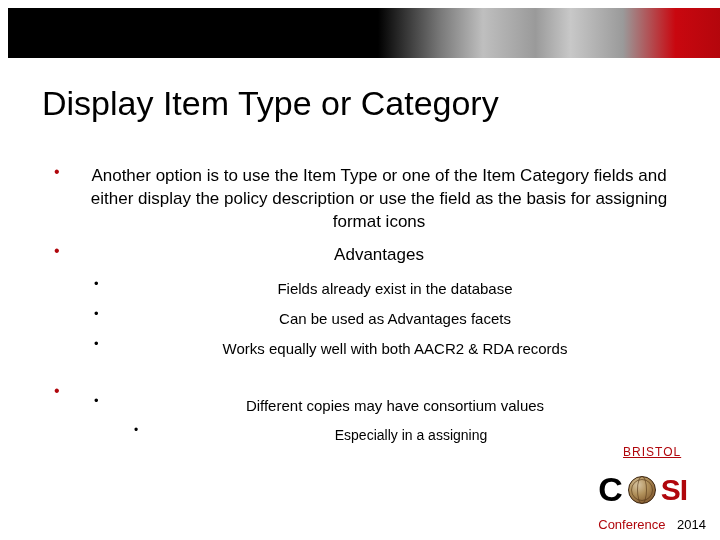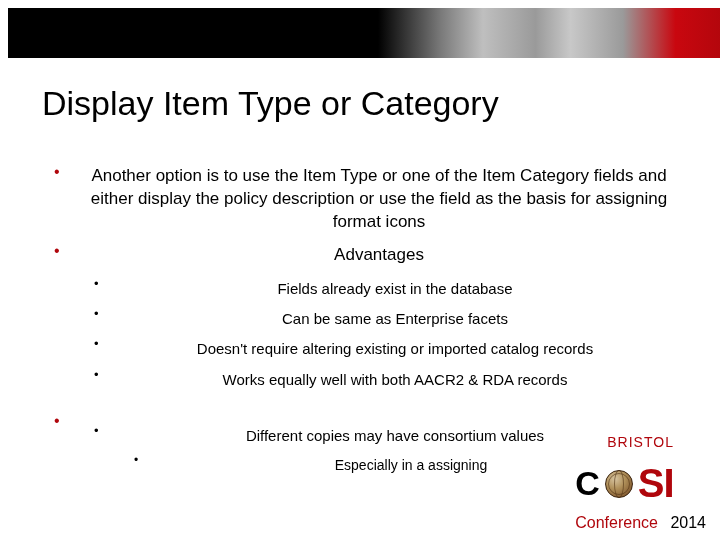--- a/index.html
+++ b/index.html
@@ -13,51 +13,50 @@
   .content { position: absolute; top: 145px; left: 38px; right: 30px; font-size: 16px; line-height: 1.35; text-align: center; }
   ul { list-style: none; }
   li { position: relative; padding-left: 18px; margin-bottom: 2px; }
   .lvl1 > li::before { content: "•"; position: absolute; left: 0; top: 0; color: #b0060c; font-size: 16px; }
   .lvl1 > li { font-size: 17px; }
   .lvl2 { margin-left: 18px; margin-top: 4px; margin-bottom: 4px; font-size: 15px; }
   .lvl2 > li::before { content: "•"; position: absolute; left: 0; top: 0; color: #000; font-size: 13px; }
   .lvl3 { margin-left: 18px; margin-top: 2px; font-size: 14px; }
   .lvl3 > li::before { content: "•"; position: absolute; left: 0; top: 0; color: #000; font-size: 12px; }
   .logo { position: absolute; bottom: 8px; right: 10px; text-align: center; }
-  .logo-top { font-size: 14px; letter-spacing: 1px; color: #b0060c; margin-bottom: -1px; }
+  .logo-top { font-size: 12px; letter-spacing: 1px; color: #b0060c; margin-bottom: -1px; text-decoration: underline; }
   .logo-main { display: flex; align-items: center; gap: 1px; }
   .logo-c { font-size: 34px; font-weight: 700; color: #000; font-family: Arial, sans-serif; }
   .globe { width: 28px; height: 28px; border-radius: 50%; background: radial-gradient(circle at 35% 30%, #d7c4a1 0%, #b0905a 40%, #6b3f1a 100%); display:inline-block; border:1px solid #3a2410; position:relative; }
   .globe::before, .globe::after { content:""; position:absolute; border:1px solid rgba(80,50,20,0.6); border-radius:50%; }
   .globe::before { left:2px; right:2px; top:2px; bottom:2px; }
   .globe::after { left:8px; right:8px; top:-1px; bottom:-1px; }
-  .logo-si { font-size: 40px; font-weight: 700; color: #b0060c; font-family: Arial, sans-serif; letter-spacing: -1px;}
-  .logo-bottom { font-size: 16px; color: #b0060c; margin-top: -4px; }
+  .logo-si { font-size: 30px; font-weight: 700; color: #b0060c; font-family: Arial, sans-serif; letter-spacing: -1px;}
+  .logo-bottom { font-size: 13px; color: #b0060c; margin-top: -4px; }
   .logo-year { color: #000; }
 </style>
 </head>
 <body>
 
 <div class="slide">
   <div class="top-accent">
     <div class="accent-left"></div>
     <div class="accent-right"></div>
   </div>
 
   <h1 class="title">Display Item Type or Category</h1>
 
   <div class="content">
     <ul class="lvl1">
       <li>Another option is to use the Item Type or one of the Item Category fields and either display the policy description or use the field as the basis for assigning format icons</li>
       <li>
         <span>Advantages</span>
         <ul class="lvl2">
           <li>Fields already exist in the database</li>
-          <li>Can be same as Enterprise facets</li>
-          <li>Doesn't require altering existing or imported catalog records</li>
+          <li>Can be used as Advantages facets</li>
           <li>Works equally well with both AACR2 &amp; RDA records</li>
         </ul>
       </li>
       <li>
         <ul class="lvl2">
           <li>
             <span>Different copies may have consortium values</span>
             <ul class="lvl3">
               <li>Especially in a assigning</li>
             </ul>

